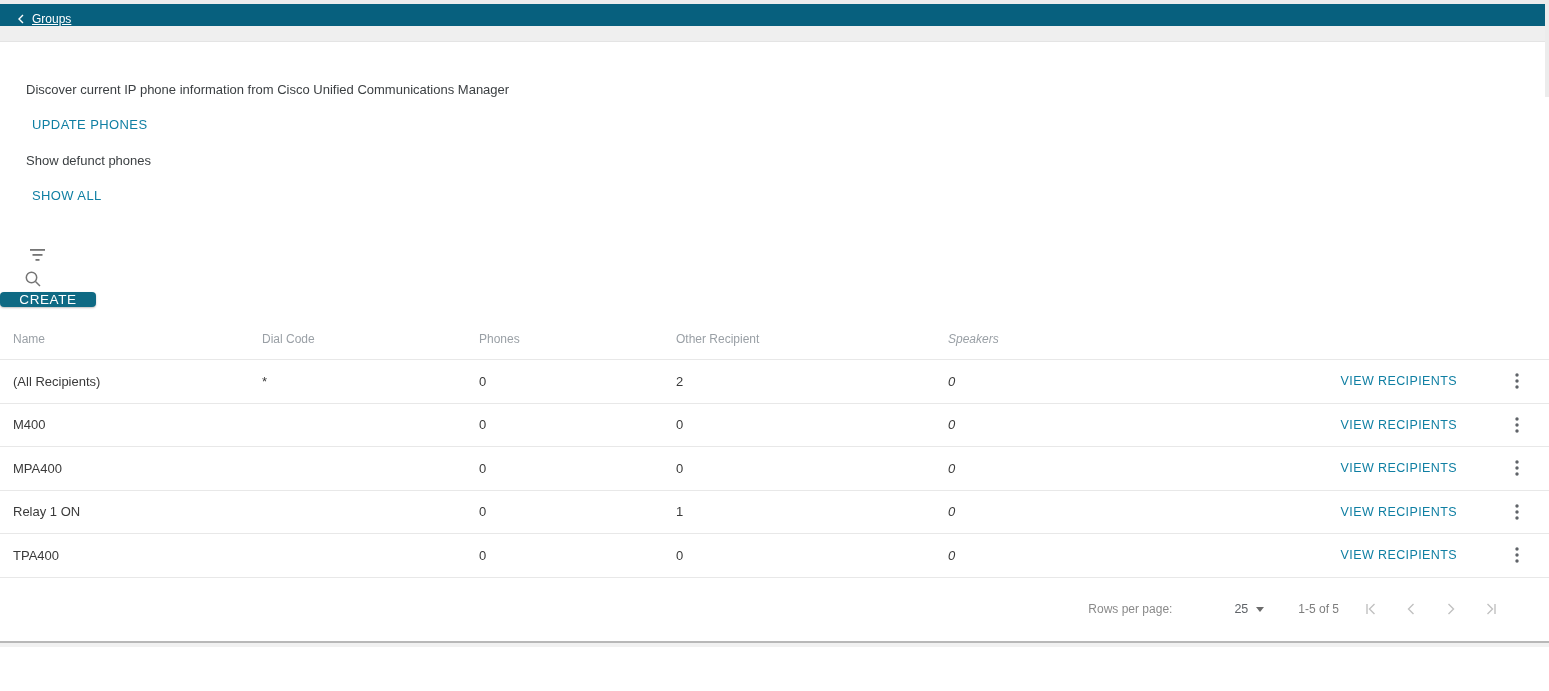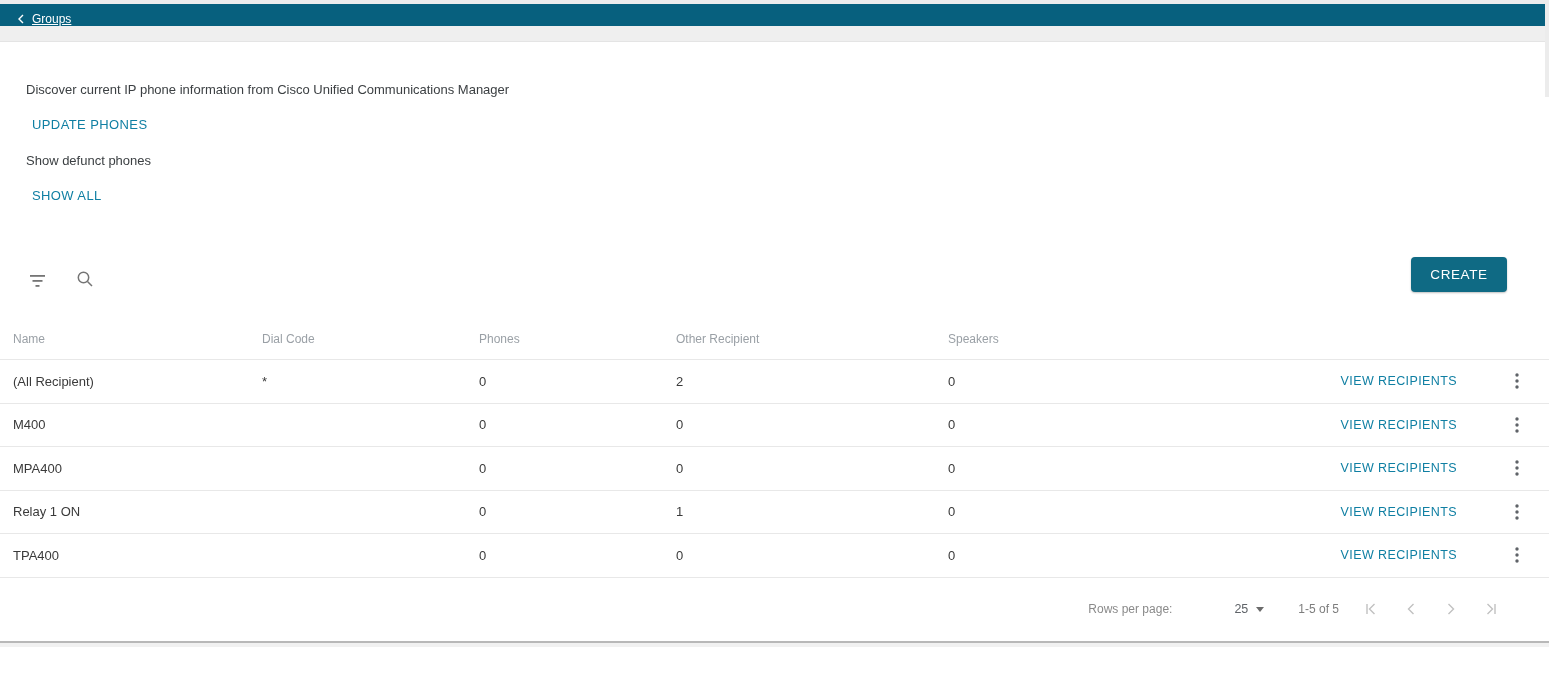--- a/index.html
+++ b/index.html
@@ -88,21 +88,22 @@
     text-decoration: none;
     cursor: pointer;
   }
   .defunct-text { margin: 20px 0 0 26px; font-size: 13px; color: #3c4043; }
 
   
   .toolbar {
     margin-top: 40px;
     height: 48px;
     display: flex;
-    align-items: flex-end;
+    align-items: flex-start;
+    flex-direction: column;
   }
   .icon-btn {
     background: none; border: none; cursor: pointer;
     display: flex; align-items: center; justify-content: center;
     padding: 4px;
   }
   .filter-btn { margin-left: 24px; }
   .search-btn { margin-left: 20px; }
   .toolbar-spacer { flex: 1; }
   .create-btn {
@@ -135,21 +136,21 @@
     align-items: center;
     padding: 0 12px 0 13px;
     border-bottom: 1px solid #e8e8e8;
     font-size: 13px;
     color: #3a3a3a;
   }
   .c-name     { width: 249px; }
   .c-dial     { width: 217px; }
   .c-phones   { width: 197px; }
   .c-other    { width: 272px; }
-  .c-speakers { width: 230px; }
+  .c-speakers { width: 230px; font-style: italic; }
   .row-spacer { flex: 1; }
   .view-link {
     font-size: 12.5px;
     color: #0f7fa3;
     letter-spacing: 0.4px;
     text-decoration: none;
     cursor: pointer;
     margin-right: 40px;
     white-space: nowrap;
   }
@@ -252,21 +253,21 @@
       <div class="thead">
         <div class="c-name">Name</div>
         <div class="c-dial">Dial Code</div>
         <div class="c-phones">Phones</div>
         <div class="c-other">Other Recipient</div>
         <div class="c-speakers">Speakers</div>
         <div class="row-spacer"></div>
       </div>
 
       <div class="trow">
-        <div class="c-name">(All Recipient)</div>
+        <div class="c-name">(All Recipients)</div>
         <div class="c-dial">*</div>
         <div class="c-phones">0</div>
         <div class="c-other">2</div>
         <div class="c-speakers">0</div>
         <div class="row-spacer"></div>
         <a class="view-link">VIEW RECIPIENTS</a>
         <button class="kebab-btn">
           <span>
             <svg width="4" height="16" viewBox="0 0 4 16">
                 <circle cx="2" cy="2" r="1.7" fill="#5f6368"></circle>

